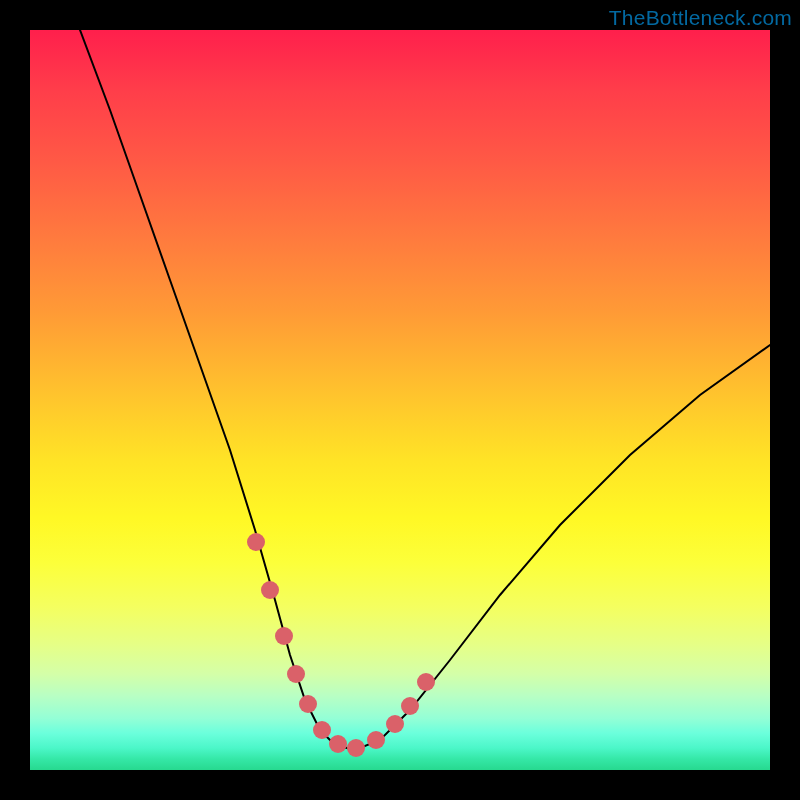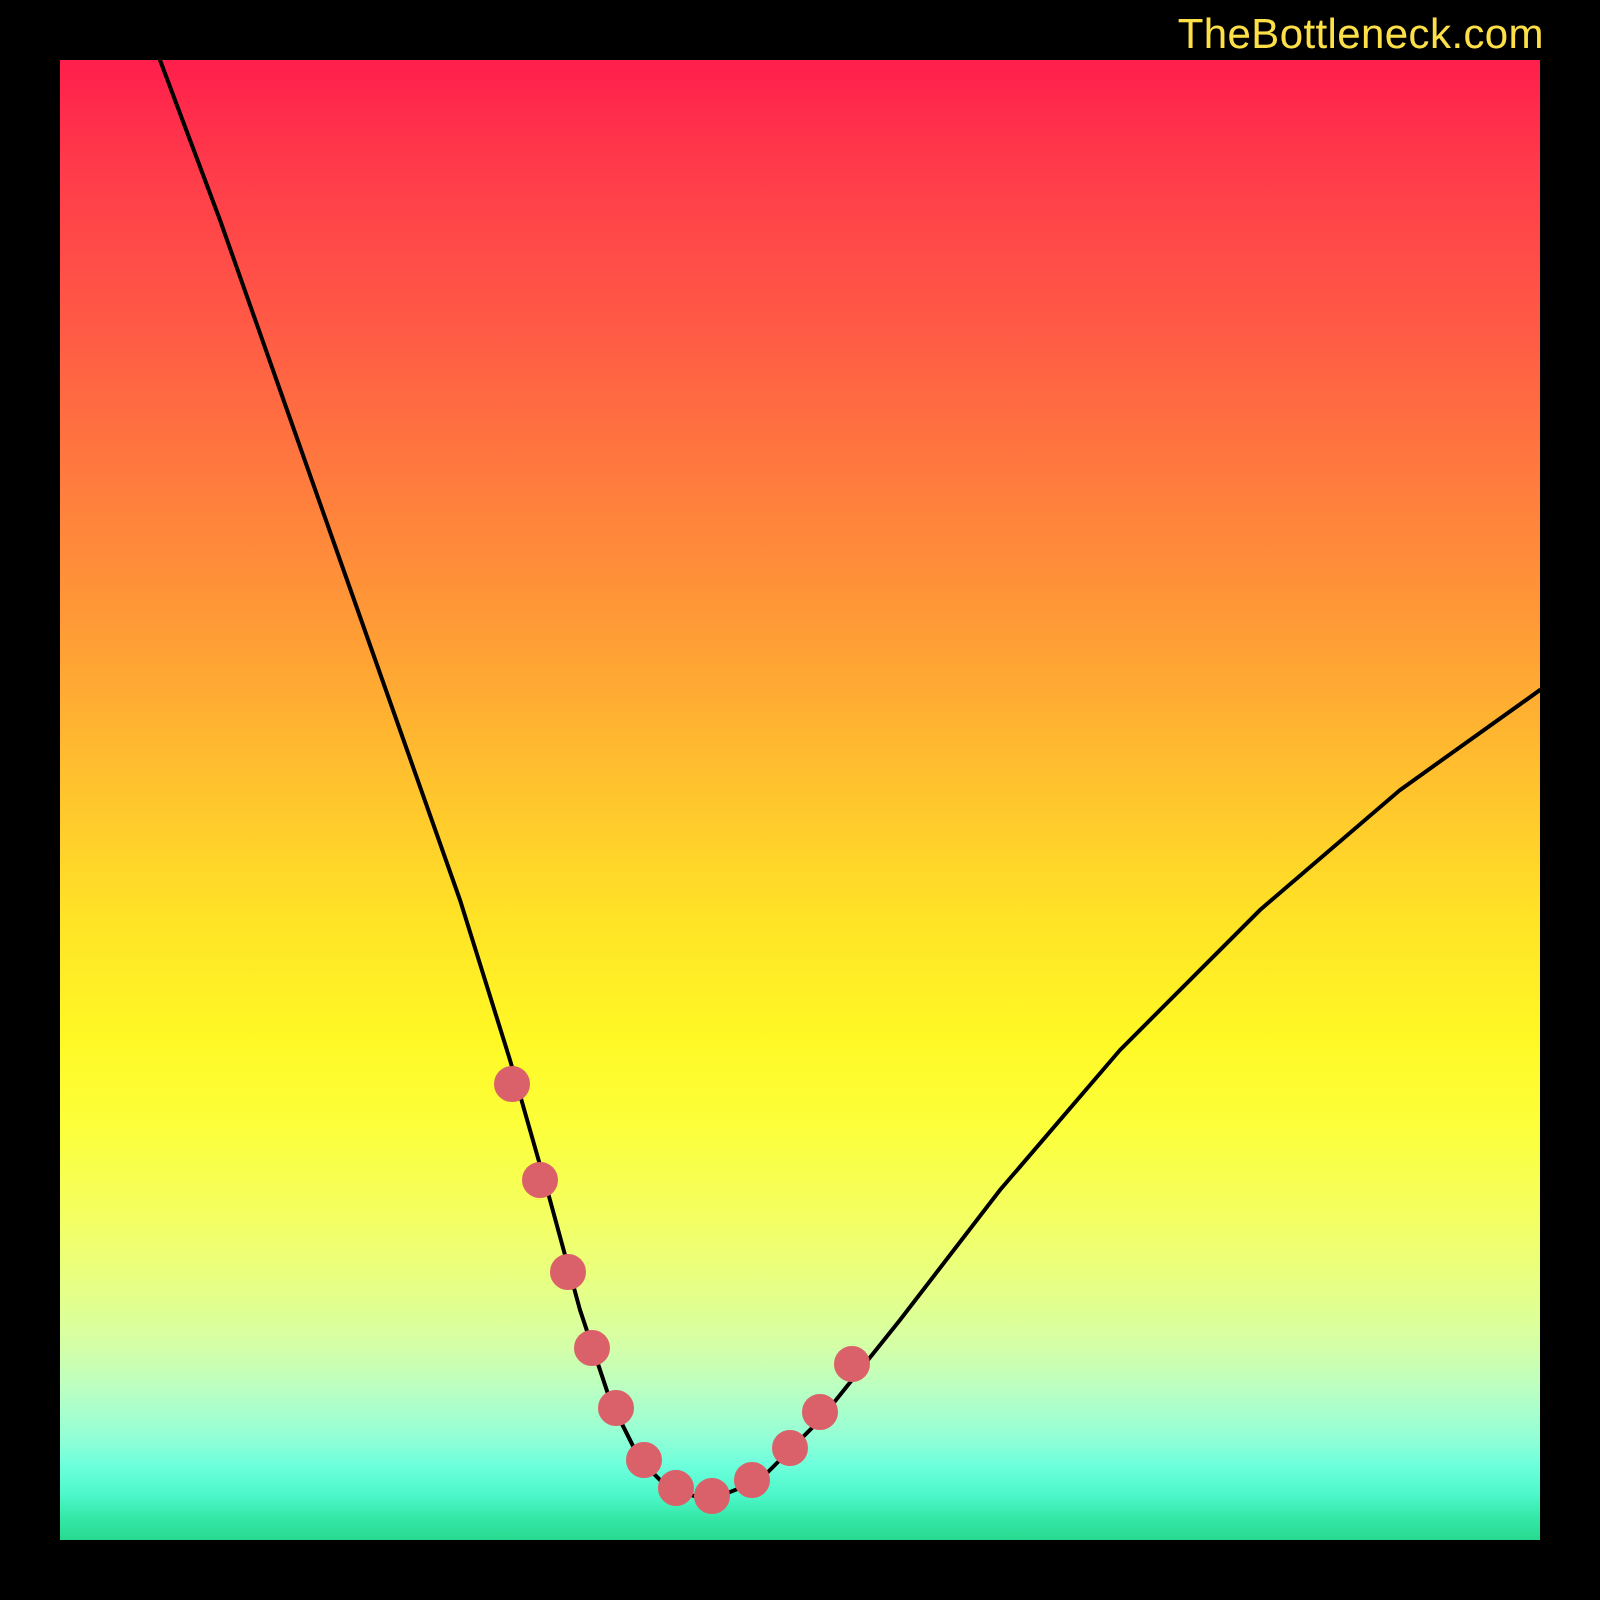--- a/index.html
+++ b/index.html
@@ -46,22 +46,22 @@
   }
   svg.curve {
     position: absolute;
     inset: 0;
     width: 740px;
     height: 740px;
   }
   .watermark {
     position: absolute;
     top: 6px;
-    right: 28px;
-    color: #fde047;
+    right: 8px;
+    color: #0369a1;
     font-size: 21px;
     font-weight: 500;
     letter-spacing: 0.2px;
   }
 </style>
 </head>
 <body>
 
 <div class="watermark">TheBottleneck.com</div>
 

